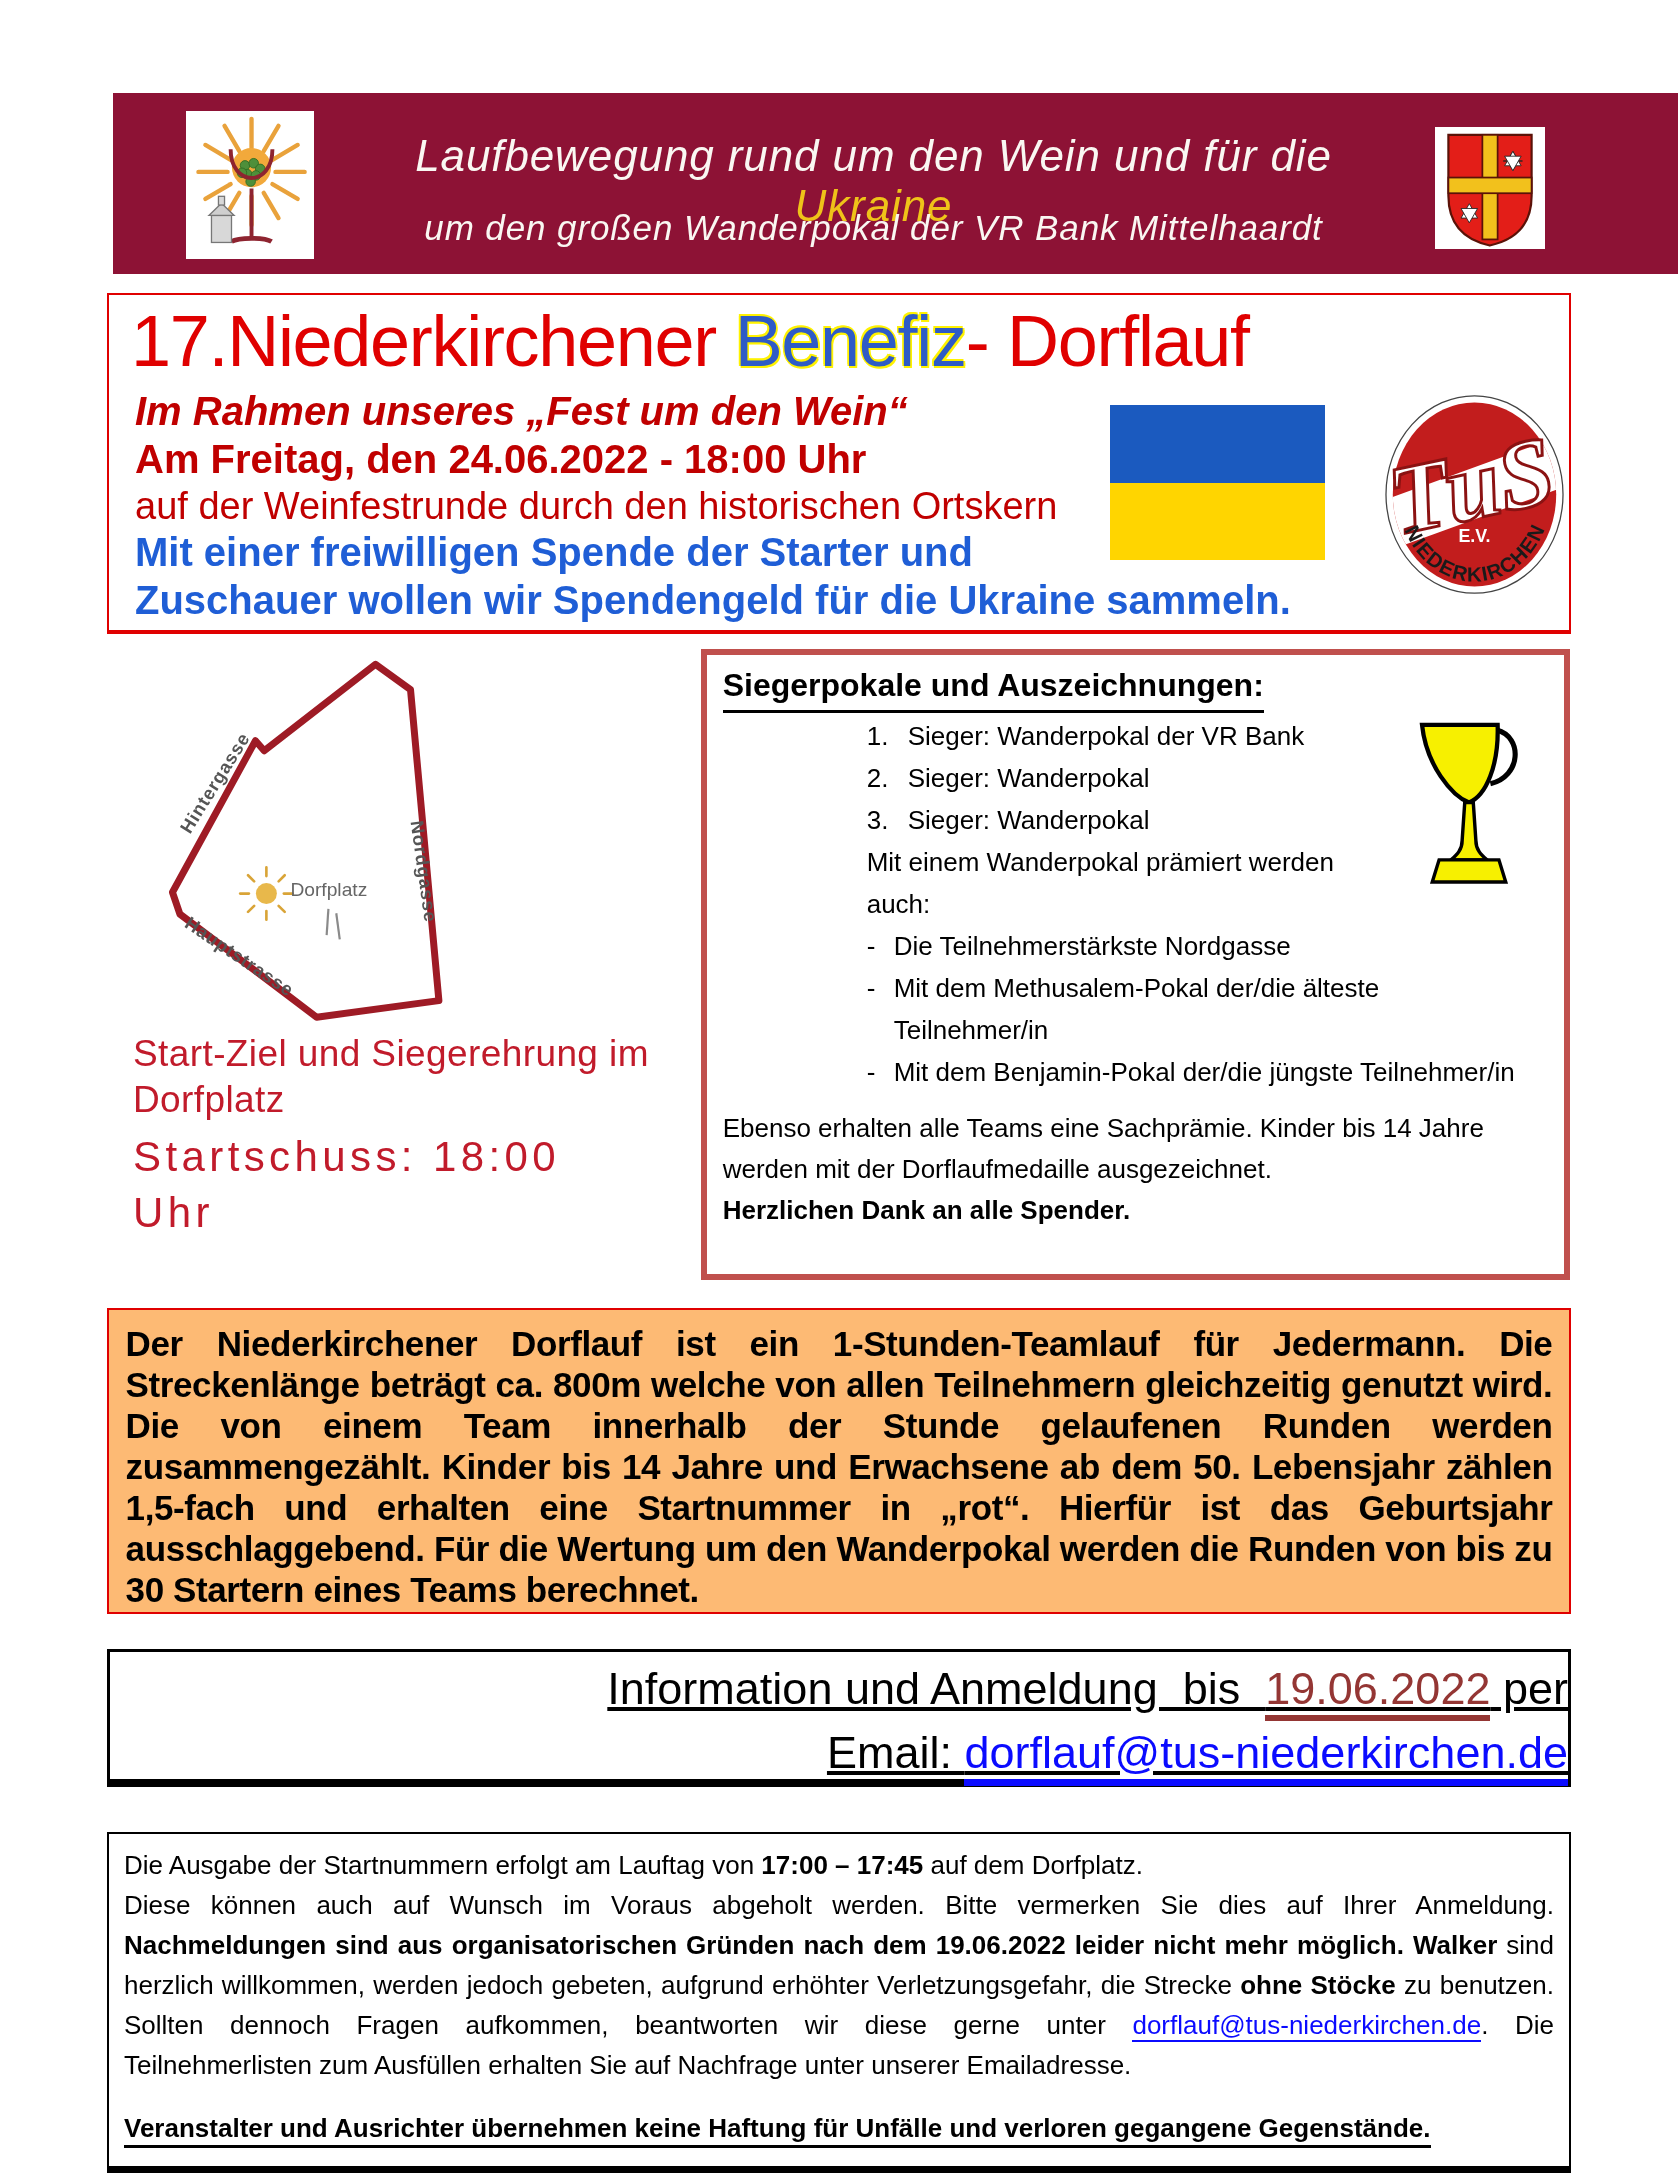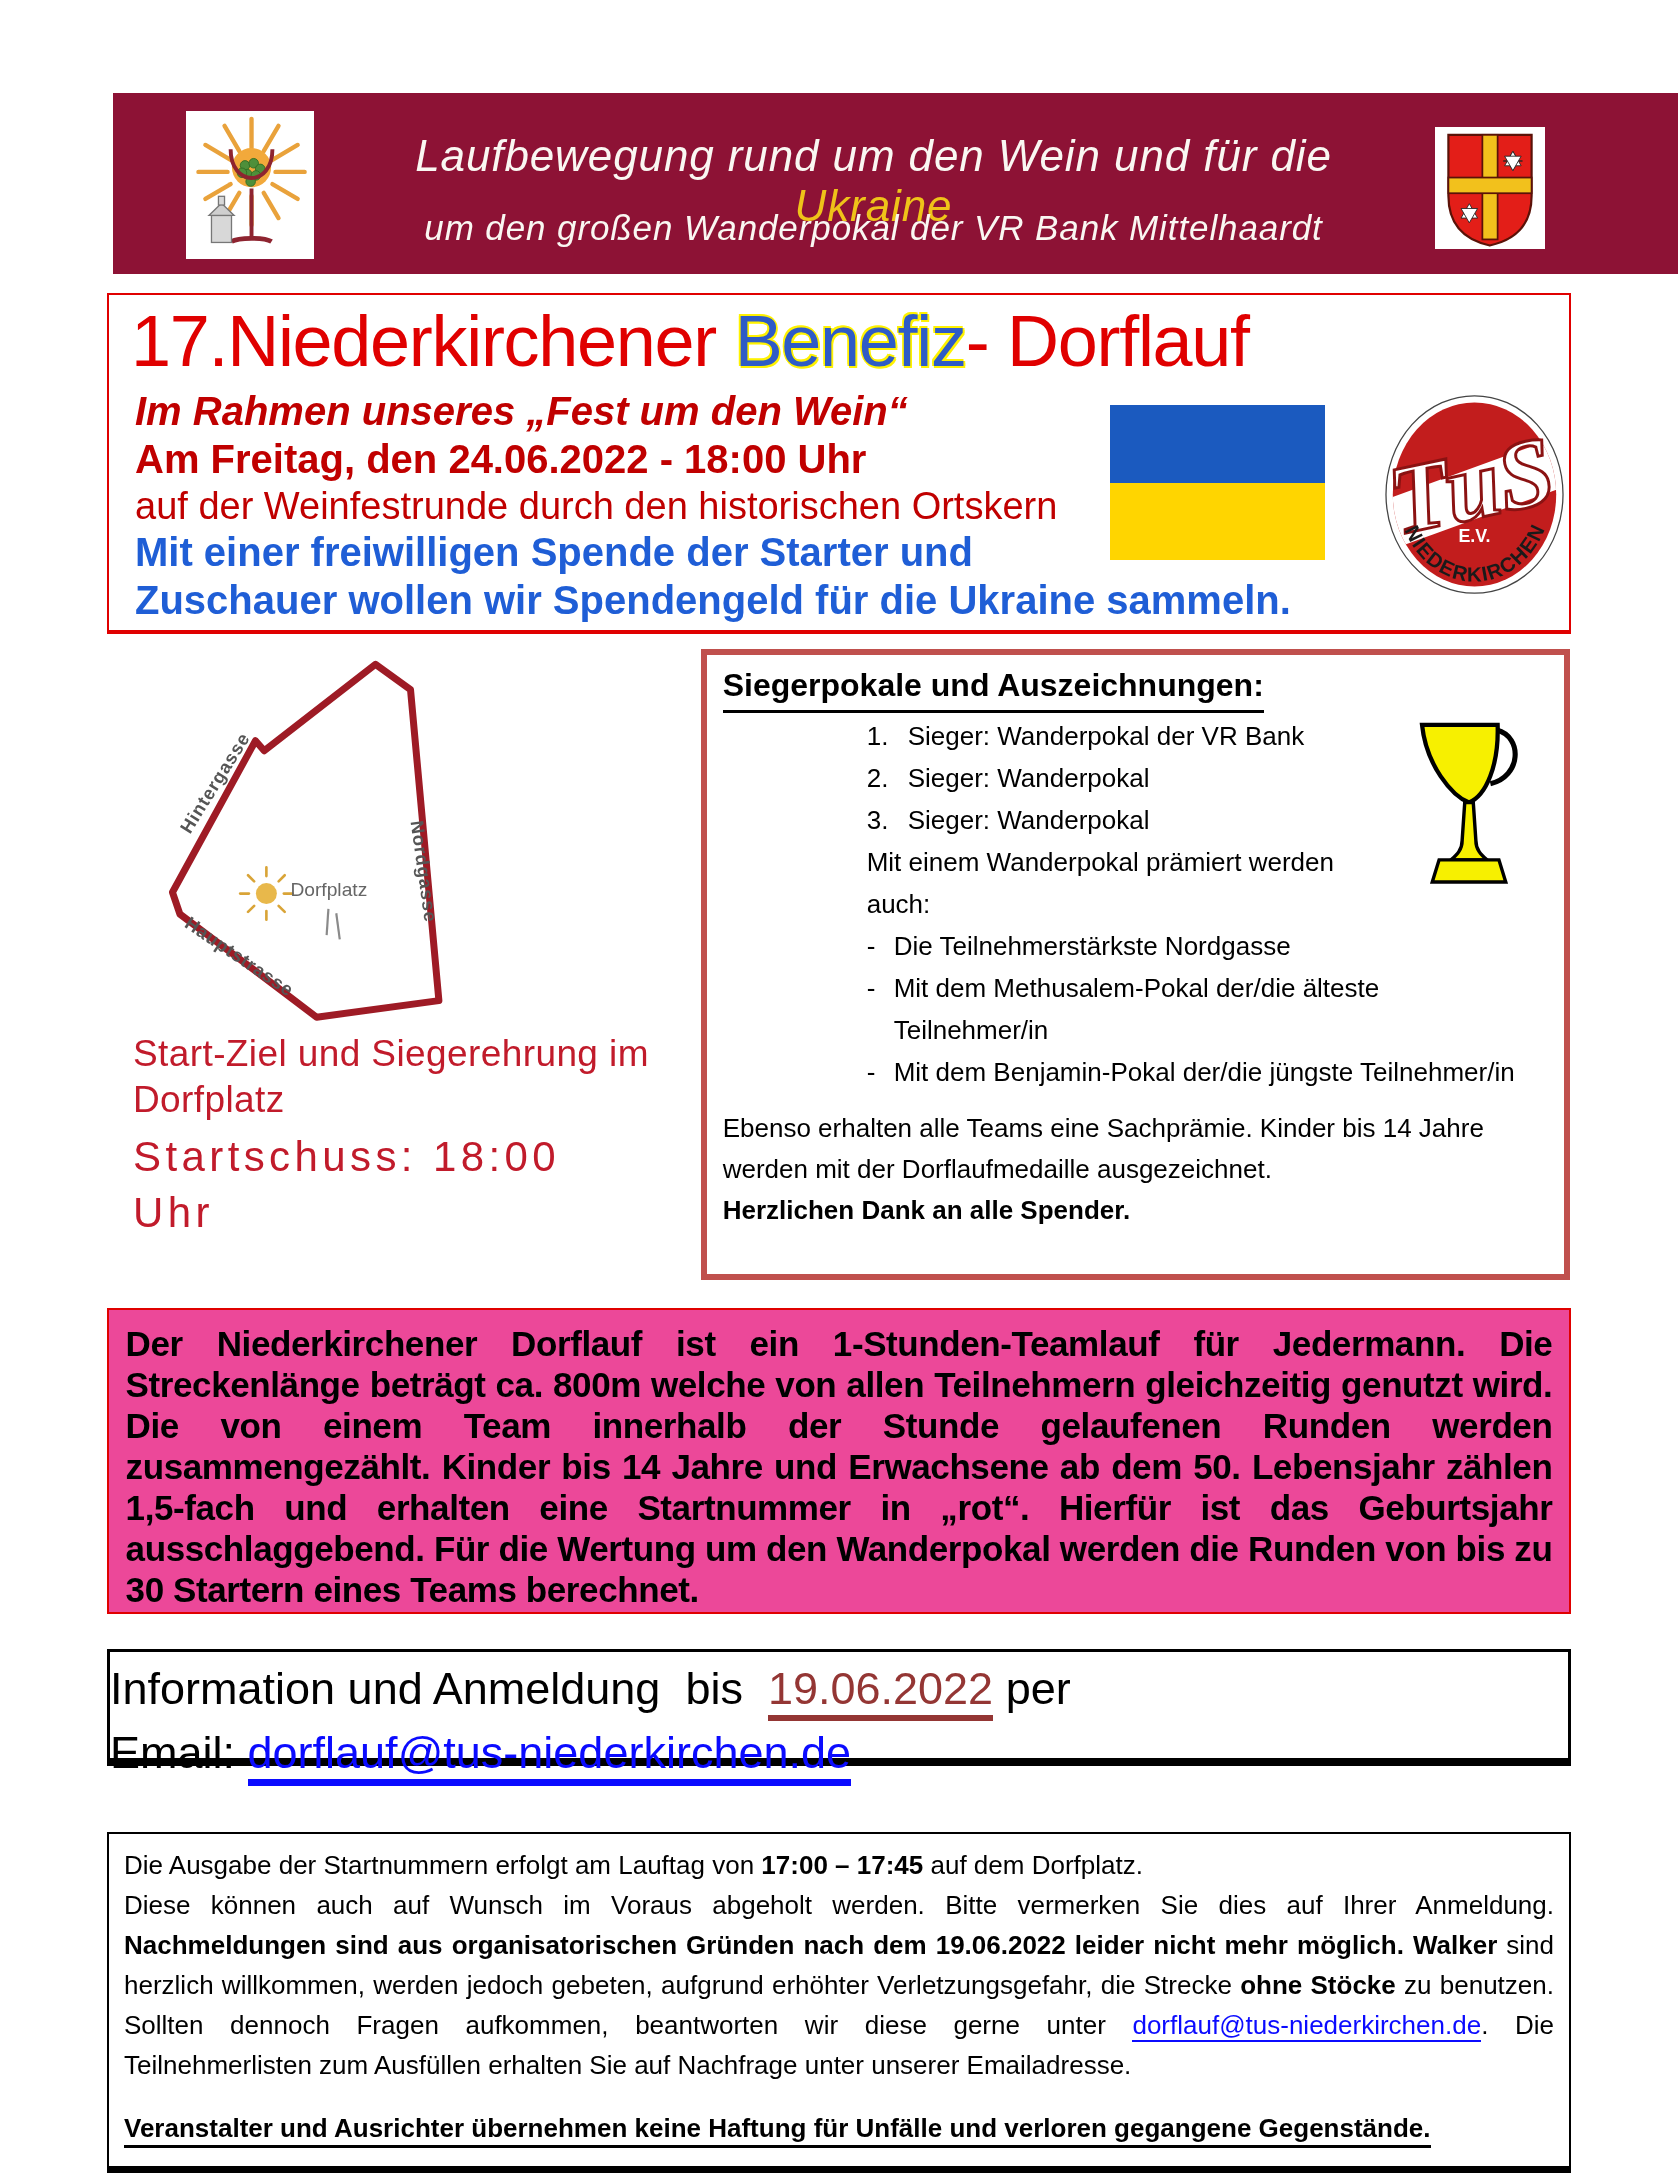--- a/index.html
+++ b/index.html
@@ -59,28 +59,28 @@
   .awards-row{display:flex;}
   .awards-num{width:41px;flex:none;}
   .awards-dash-row{display:flex;}
   .awards-dash{width:27px;flex:none;}
   .awards-dash-text{width:624px;}
   .awards-outro{margin-top:15px;font-size:26px;line-height:41px;}
   .awards-outro-bold{font-weight:bold;}
   .trophy{left:1413px;top:712px;width:118px;height:188px;}
 
   
-  .rules-box{left:107px;top:1308px;width:1464px;height:306px;background:#ec4899;
+  .rules-box{left:107px;top:1308px;width:1464px;height:306px;background:#fdba74;
     border:2.2px solid var(--border-red);padding:13px 16.6px;}
   .rules-text{font-size:35px;font-weight:bold;line-height:41px;text-align:justify;
     letter-spacing:-0.4px;color:#000;}
 
   
-  .reg-box{left:107px;top:1649px;width:1464px;height:117px;background:#fff;
-    border:3.5px solid #000;border-bottom-width:8.7px;text-align:left;padding-top:10.5px;}
+  .reg-box{left:107px;top:1649px;width:1464px;height:138px;background:#fff;
+    border:3.5px solid #000;border-bottom-width:8.7px;text-align:right;padding-top:10.5px;text-decoration:underline;}
   .reg-line{font-size:45px;color:#000;white-space:pre-wrap;}
   .reg-date{color:var(--date-maroon);border-bottom:6.1px solid var(--date-maroon);padding-bottom:1.7px;}
   .reg-line2{margin-top:12.2px;}
   .reg-email{color:var(--link-blue);border-bottom:7px solid var(--link-blue);
     text-decoration:none;padding-bottom:0.9px;}
 
   
   .details-box{left:107px;top:1832px;width:1464px;height:341px;background:#fff;
     border:2.2px solid #000;border-bottom-width:7px;padding:11.4px 15px;color:#000;}
   .details-p{font-size:26px;line-height:40px;}

